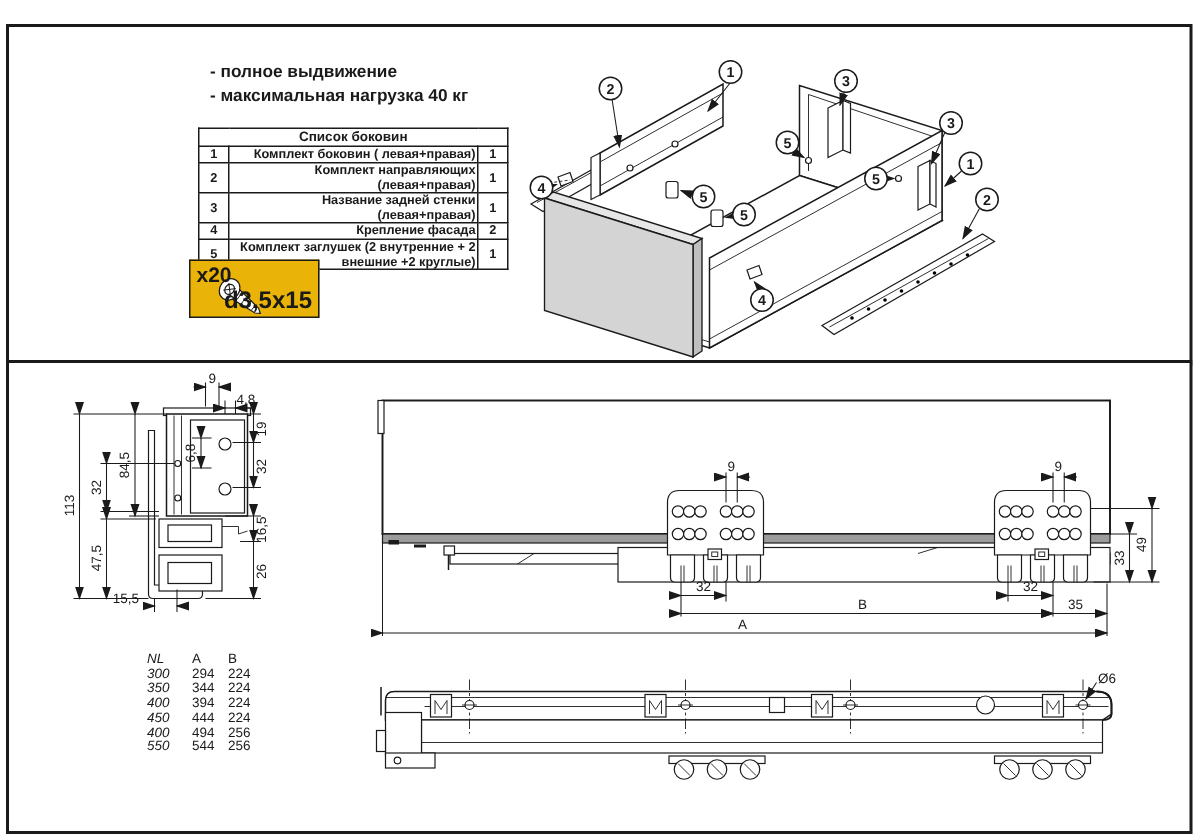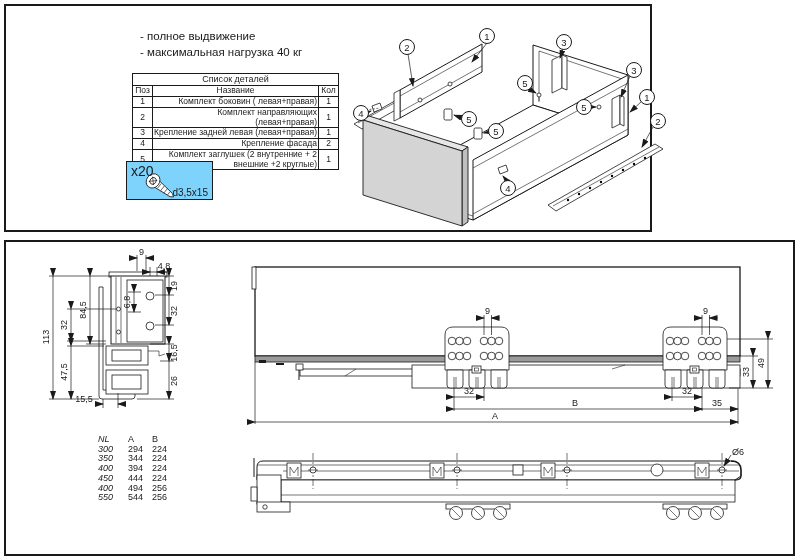--- a/index.html
+++ b/index.html
@@ -1,36 +1,36 @@
 <!DOCTYPE html>
 <html><head>
 <meta charset="utf-8">
 <style>
   html,body{margin:0;padding:0;background:#fff;}
   #sheet{position:relative;width:800px;height:559px;background:#fff;overflow:hidden;
          font-family:"Liberation Sans", sans-serif;color:#1a1a1a;}
   .panel{position:absolute;border:2px solid #1a1a1a;background:#fff;box-sizing:border-box;}
-  #panel-top{left:4px;top:4px;width:648px;height:228px;}
+  #panel-top{left:4px;top:16px;width:791px;height:228px;font-weight:bold;}
   #panel-bottom{left:4px;top:240px;width:791px;height:316px;}
 
   .bullets{position:absolute;left:134px;top:22px;font-size:11.5px;line-height:16px;white-space:pre;}
 
   table.parts{position:absolute;left:126px;top:67px;width:206px;border-collapse:collapse;
               font-size:8.5px;line-height:9.5px;table-layout:fixed;}
   table.parts td{border:1px solid #1a1a1a;padding:0 1px;vertical-align:middle;height:10px;text-align:right;}
   table.parts td.title{text-align:center;font-size:9px;height:11px;}
   table.parts td.hdr{text-align:center;}
   table.parts td.num{text-align:center;width:18px;}
   table.parts td.qty{text-align:center;width:18px;}
 
-  .screwbox{position:absolute;border:1px solid #1a1a1a;background:#7dd3fc;}
+  .screwbox{position:absolute;border:1px solid #1a1a1a;background:#eab308;}
   #screwbox-1{left:120px;top:155px;width:85px;height:37px;}
   #screwbox-2{left:207px;top:155px;width:92px;height:37px;}
   .screwbox .cnt{position:absolute;left:4px;top:1px;font-size:14px;}
-  .screwbox .sz{position:absolute;right:4px;bottom:1px;font-size:10px;text-align:right;}
+  .screwbox .sz{position:absolute;right:4px;bottom:1px;font-size:16px;text-align:right;}
   .screwbox svg{position:absolute;left:0;top:0;}
 
   svg{display:block;}
   svg text{font-family:"Liberation Sans", sans-serif;font-size:9px;fill:#1a1a1a;text-anchor:middle;}
   svg text.co{font-size:9.5px;}
   .ln{stroke:#1a1a1a;stroke-width:1;fill:none;}
   .ln2{stroke:#1a1a1a;stroke-width:1.3;fill:none;}
   .thin{stroke:#1a1a1a;stroke-width:0.6;fill:none;}
   .dim{stroke:#1a1a1a;stroke-width:0.7;fill:none;}
   .wh{fill:#fff;stroke:#1a1a1a;stroke-width:1;}
@@ -51,40 +51,35 @@
 <span>- максимальная нагрузка 40 кг</span></div>
 
     <table class="parts">
       <colgroup>
           <col style="width:20px">
           <col style="width:166px">
           <col style="width:20px">
         </colgroup>
       <tbody>
           <tr>
-            <td class="title" colspan="3">Список деталей</td>
+            <td class="title" colspan="3">Список боковин</td>
           </tr>
-      <tr>
-        <td class="hdr">Поз</td>
-        <td class="hdr">Название</td>
-        <td class="hdr">Кол</td>
-      </tr>
       <tr>
         <td class="num">1</td>
         <td>Комплект боковин ( левая+правая)</td>
         <td class="qty">1</td>
       </tr>
       <tr>
         <td class="num">2</td>
         <td>Комплект направляющих (левая+правая)</td>
         <td class="qty">1</td>
       </tr>
       <tr>
         <td class="num">3</td>
-        <td>Крепление задней левая (левая+правая)</td>
+        <td>Название задней стенки (левая+правая)</td>
         <td class="qty">1</td>
       </tr>
       <tr>
         <td class="num">4</td>
         <td>Крепление фасада</td>
         <td class="qty">2</td>
       </tr>
       <tr>
         <td class="num">5</td>
         <td>Комплект заглушек (2 внутренние + 2 внешние +2 круглые)</td>

